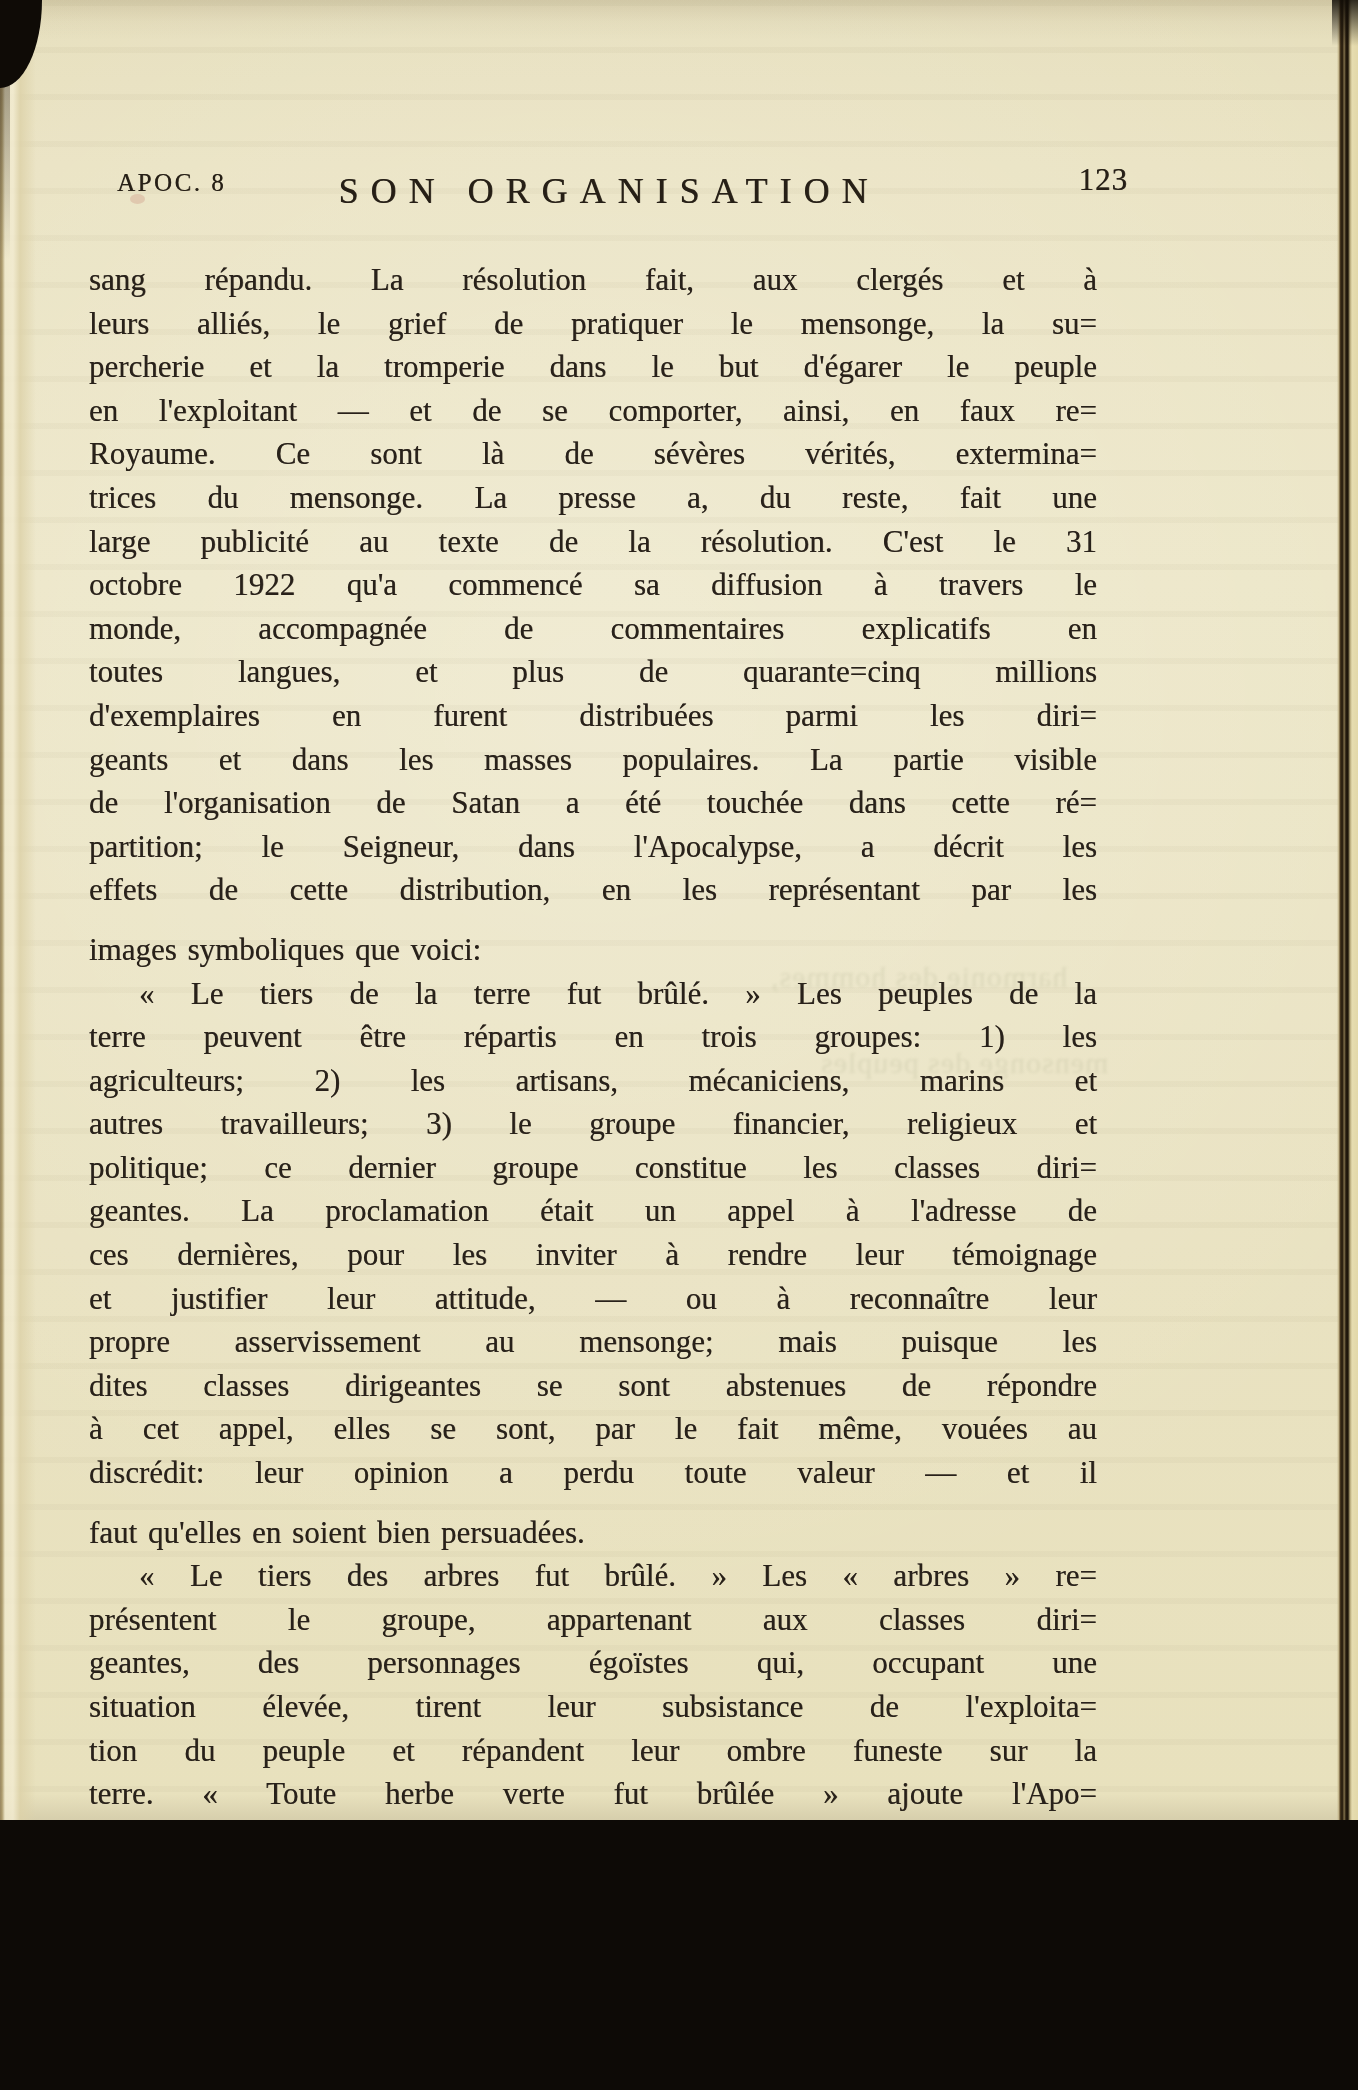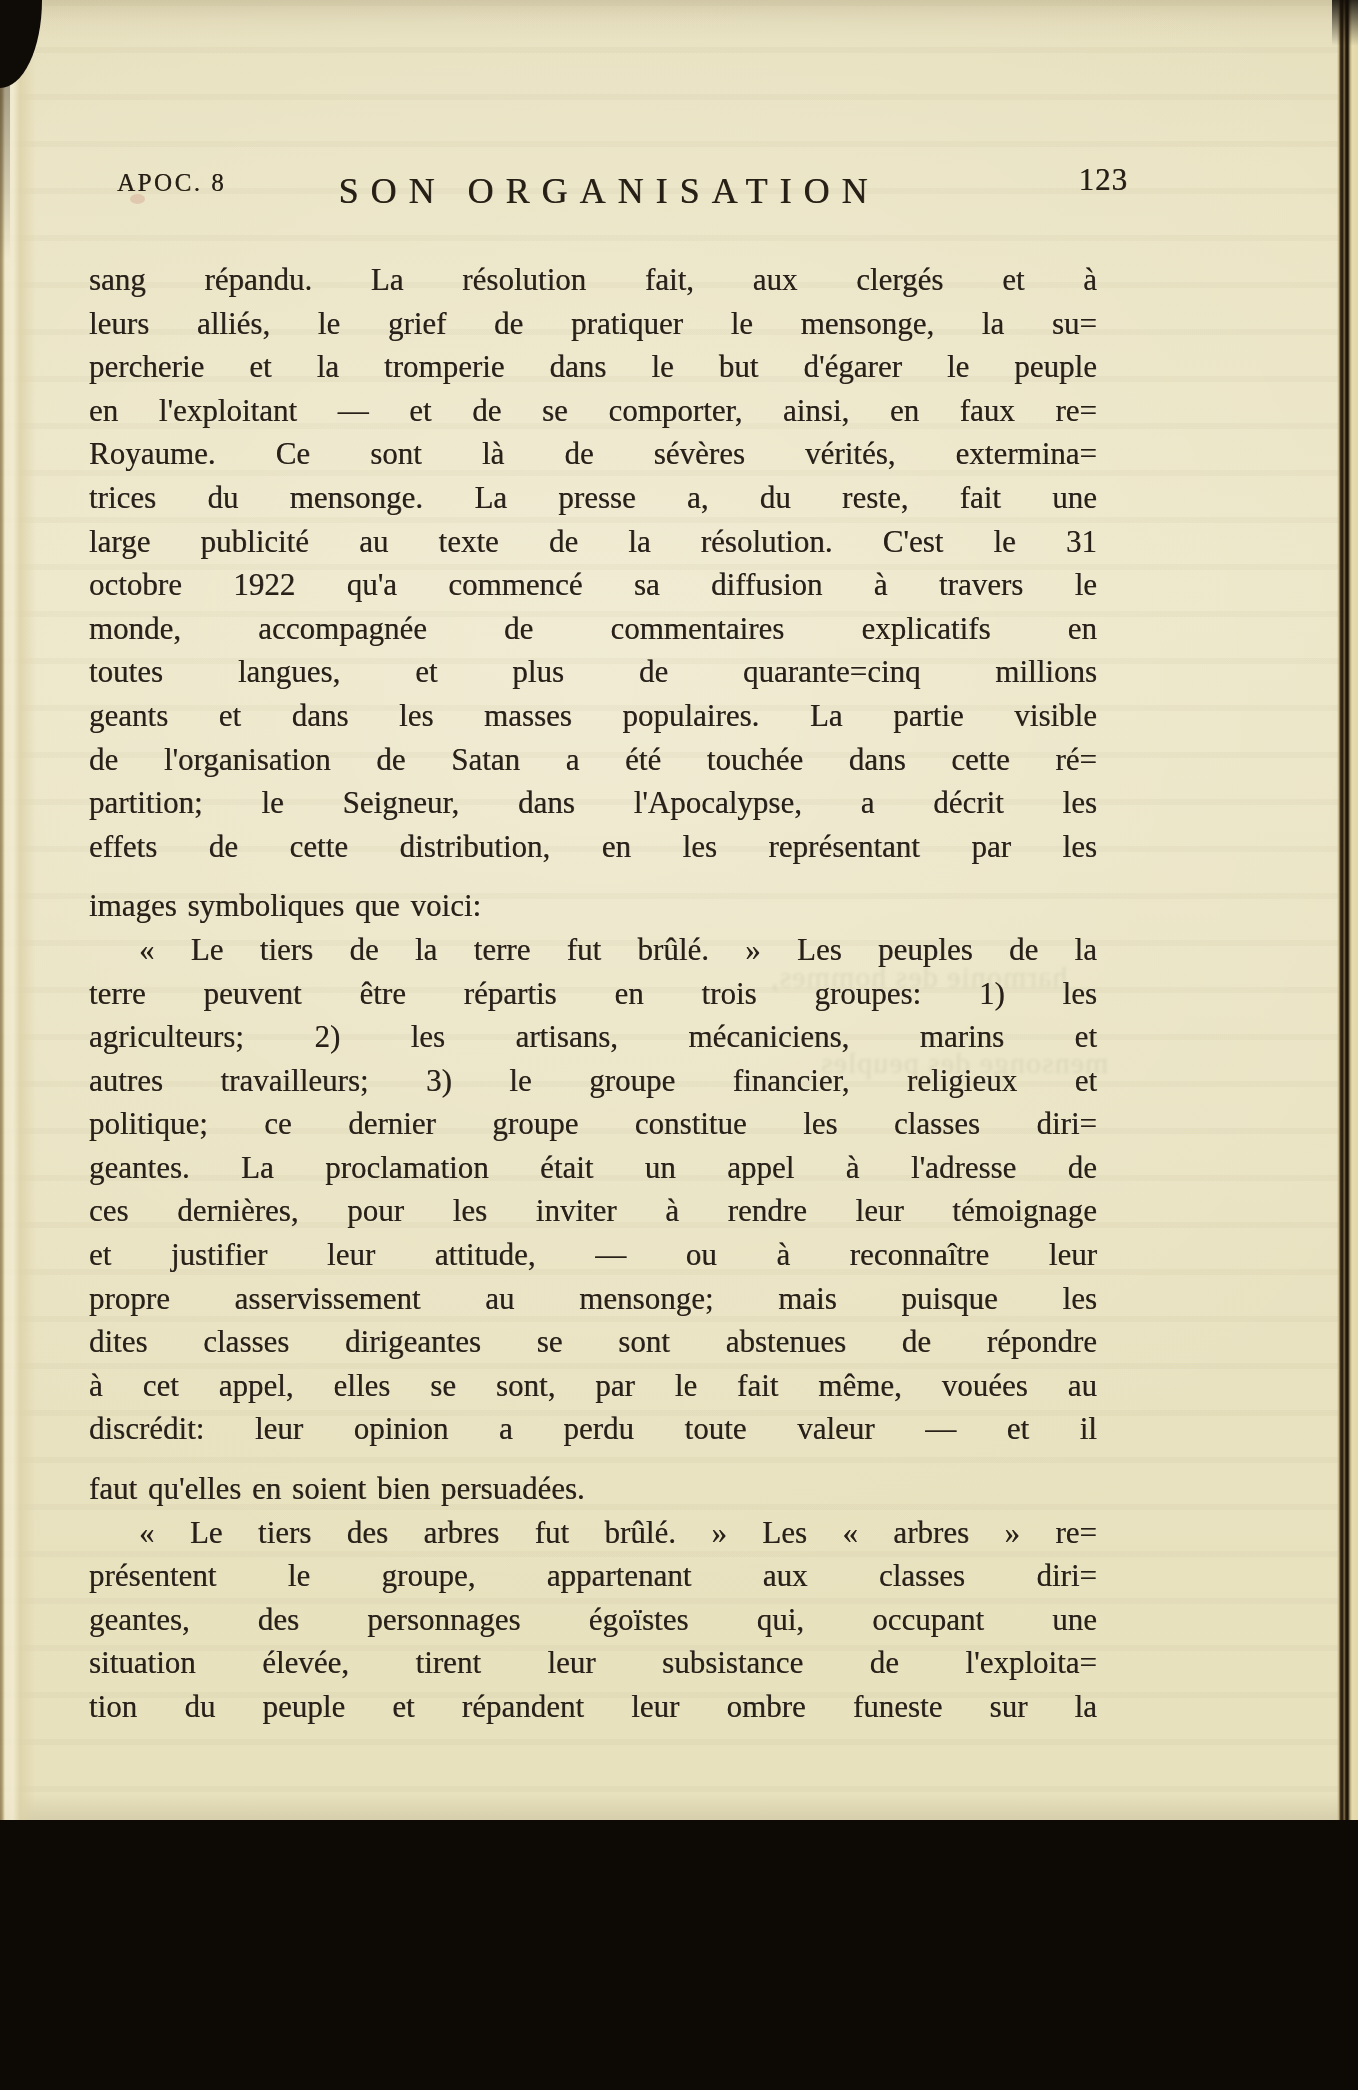--- a/index.html
+++ b/index.html
@@ -81,20 +81,21 @@
       <div class="ln">sang répandu. La résolution fait, aux clergés et à</div>
       <div class="ln">leurs alliés, le grief de pratiquer le mensonge, la su=</div>
       <div class="ln">percherie et la tromperie dans le but d'égarer le peuple</div>
       <div class="ln">en l'exploitant — et de se comporter, ainsi, en faux re=</div>
       <div class="ln">Royaume. Ce sont là de sévères vérités, extermina=</div>
       <div class="ln">trices du mensonge. La presse a, du reste, fait une</div>
       <div class="ln">large publicité au texte de la résolution. C'est le 31</div>
       <div class="ln">octobre 1922 qu'a commencé sa diffusion à travers le</div>
       <div class="ln">monde, accompagnée de commentaires explicatifs en</div>
       <div class="ln">toutes langues, et plus de quarante=cinq millions</div>
+      <div class="ln">d'exemplaires en furent distribuées parmi les diri=</div>
       <div class="ln">geants et dans les masses populaires. La partie visible</div>
       <div class="ln">de l'organisation de Satan a été touchée dans cette ré=</div>
       <div class="ln">partition; le Seigneur, dans l'Apocalypse, a décrit les</div>
       <div class="ln">effets de cette distribution, en les représentant par les</div>
       <div class="ln last">images symboliques que voici:</div>
     </div>
 
     <div>
       <div class="ln ind">« Le tiers de la terre fut brûlé. » Les peuples de la</div>
       <div class="ln">terre peuvent être répartis en trois groupes: 1) les</div>
@@ -110,20 +111,21 @@
       <div class="ln">discrédit: leur opinion a perdu toute valeur — et il</div>
       <div class="ln last">faut qu'elles en soient bien persuadées.</div>
     </div>
 
     <div>
       <div class="ln ind">« Le tiers des arbres fut brûlé. » Les « arbres » re=</div>
       <div class="ln">présentent le groupe, appartenant aux classes diri=</div>
       <div class="ln">geantes, des personnages égoïstes qui, occupant une</div>
       <div class="ln">situation élevée, tirent leur subsistance de l'exploita=</div>
       <div class="ln">tion du peuple et répandent leur ombre funeste sur la</div>
+      <div class="ln">terre. « Toute herbe verte fut brûlée » ajoute l'Apo=</div>
     </div>
   </div>
 
   <div class="ghost g1">harmonie des hommes,</div>
   <div class="ghost g2">mensonge des peuples</div>
   <div class="ghost g3">et la herbe verte fut brûlée par le feu du ciel</div>
 
   <div class="speck speck-orange"></div>
   <div class="speck speck-pink"></div>
 

